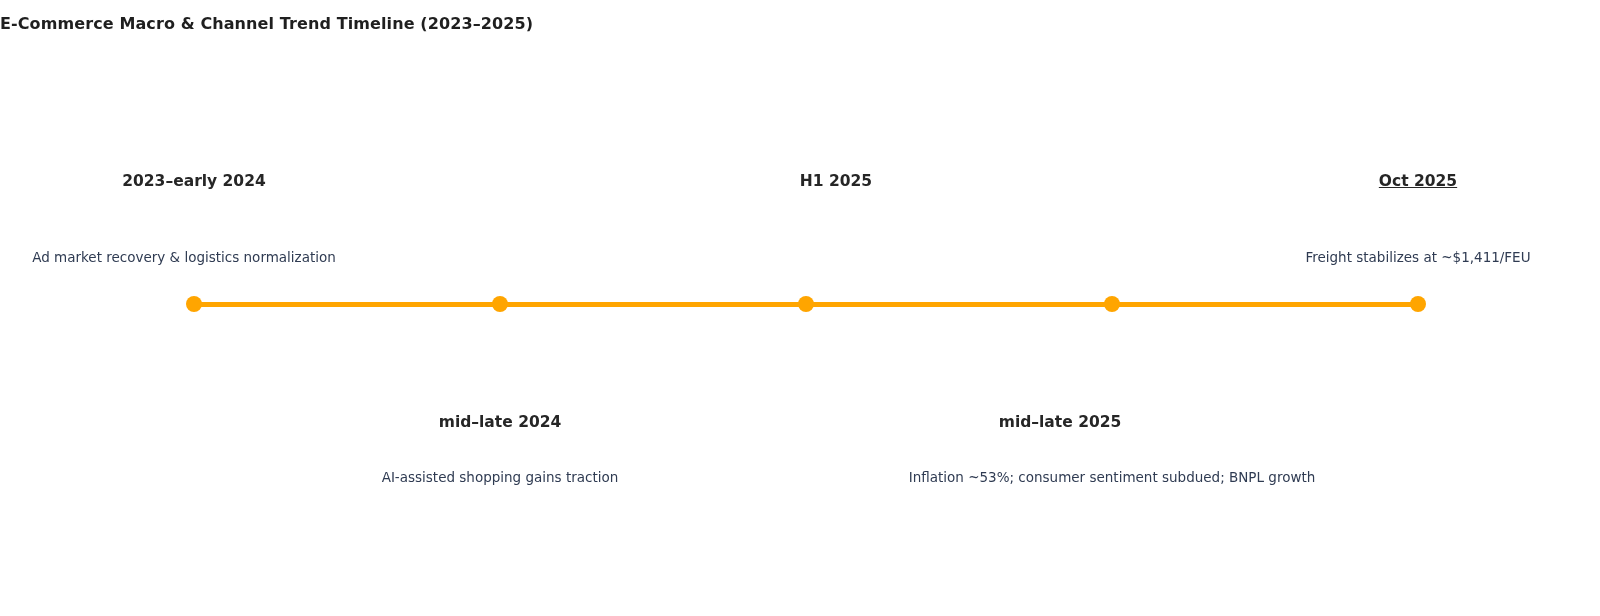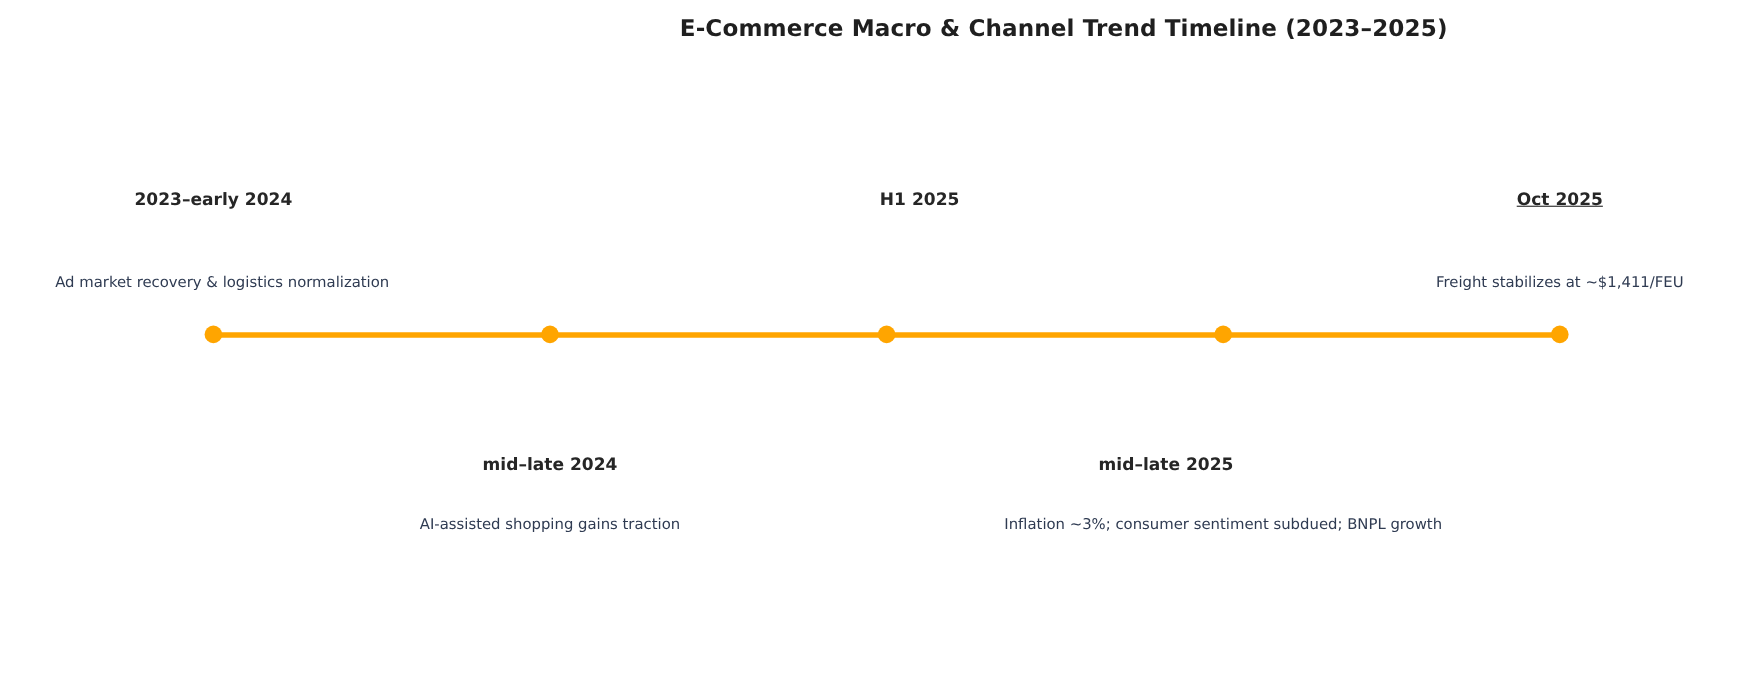--- a/index.html
+++ b/index.html
@@ -15,22 +15,22 @@
     width: 1600px;
     height: 616px;
     background: #ffffff;
     overflow: hidden;
   }
   #chart-title {
     position: absolute;
     top: 14px;
     left: 0;
     width: 1316px;
-    text-align: right;
-    font-size: 21px;
+    text-align: left;
+    font-size: 16px;
     font-weight: bold;
     color: #1f1f1f;
     letter-spacing: 0.1px;
     white-space: nowrap;
   }
   
   #timeline-axis {
     position: absolute;
     top: 301.5px;
     left: 194px;
@@ -77,31 +77,31 @@
 </head>
 <body>
 
 <div id="canvas">
 
   <div id="chart-title">E-Commerce Macro &amp; Channel Trend Timeline (2023–2025)</div>
 
   <div id="timeline-axis"></div>
 
   <div class="event-label label-above" style="left:194px;">2023–early 2024</div>
-  <div class="event-desc desc-above" style="left:202px;">Ad market recovery &amp; logistics normalization</div>
+  <div class="event-desc desc-above" style="left:184px;">Ad market recovery &amp; logistics normalization</div>
   <div class="timeline-marker" style="left:194px; top:304px;"></div>
 
   <div class="event-label label-below" style="left:500px;">mid–late 2024</div>
   <div class="event-desc desc-below" style="left:500px;">AI-assisted shopping gains traction</div>
   <div class="timeline-marker" style="left:500px; top:304px;"></div>
 
   <div class="event-label label-above" style="left:836px;">H1 2025</div>
   <div class="timeline-marker" style="left:806px; top:304px;"></div>
 
   <div class="event-label label-below" style="left:1060px;">mid–late 2025</div>
-  <div class="event-desc desc-below" style="left:1112px;">Inflation ~3%; consumer sentiment subdued; BNPL growth</div>
+  <div class="event-desc desc-below" style="left:1112px;">Inflation ~53%; consumer sentiment subdued; BNPL growth</div>
   <div class="timeline-marker" style="left:1112px; top:304px;"></div>
 
   <div class="event-label label-above" style="left:1418px;text-decoration:underline;">Oct 2025</div>
   <div class="event-desc desc-above" style="left:1418px;">Freight stabilizes at ~$1,411/FEU</div>
   <div class="timeline-marker" style="left:1418px; top:304px;"></div>
 
 </div>
 
 </body></html>

